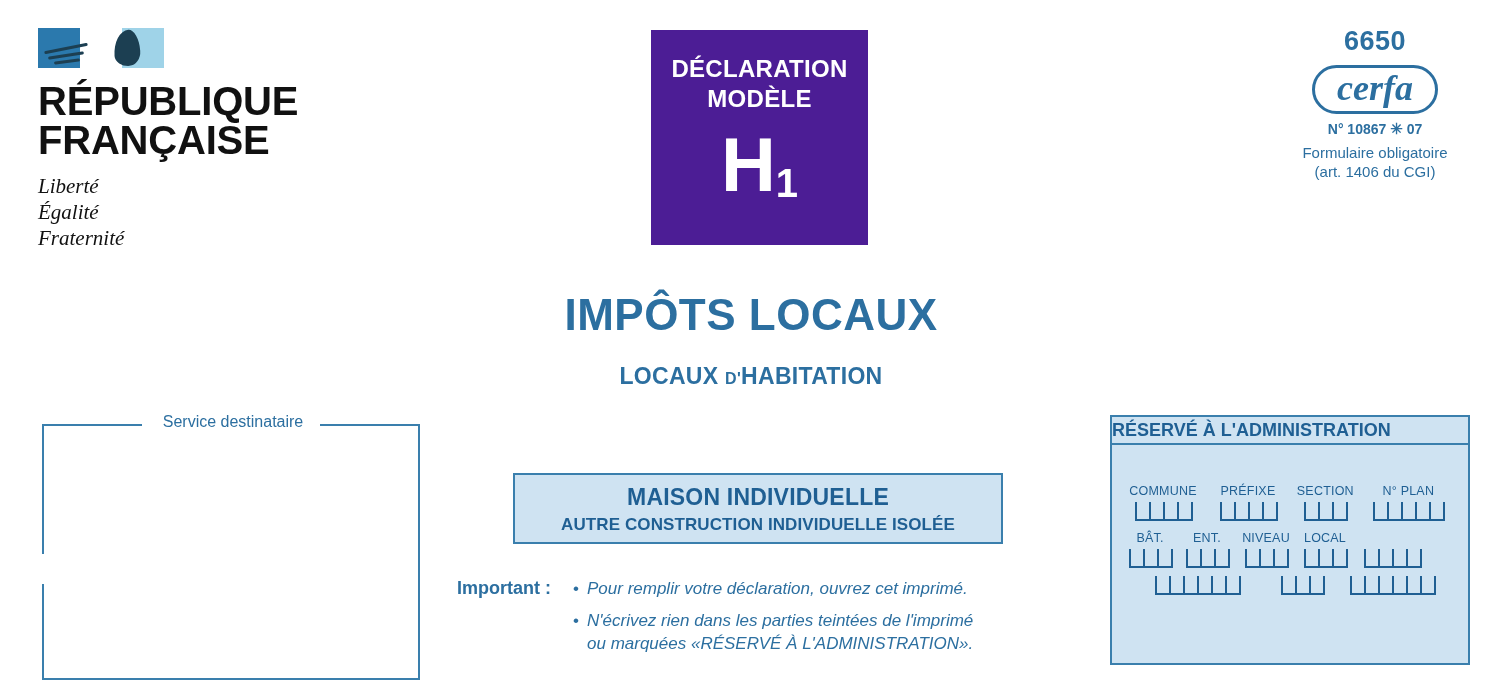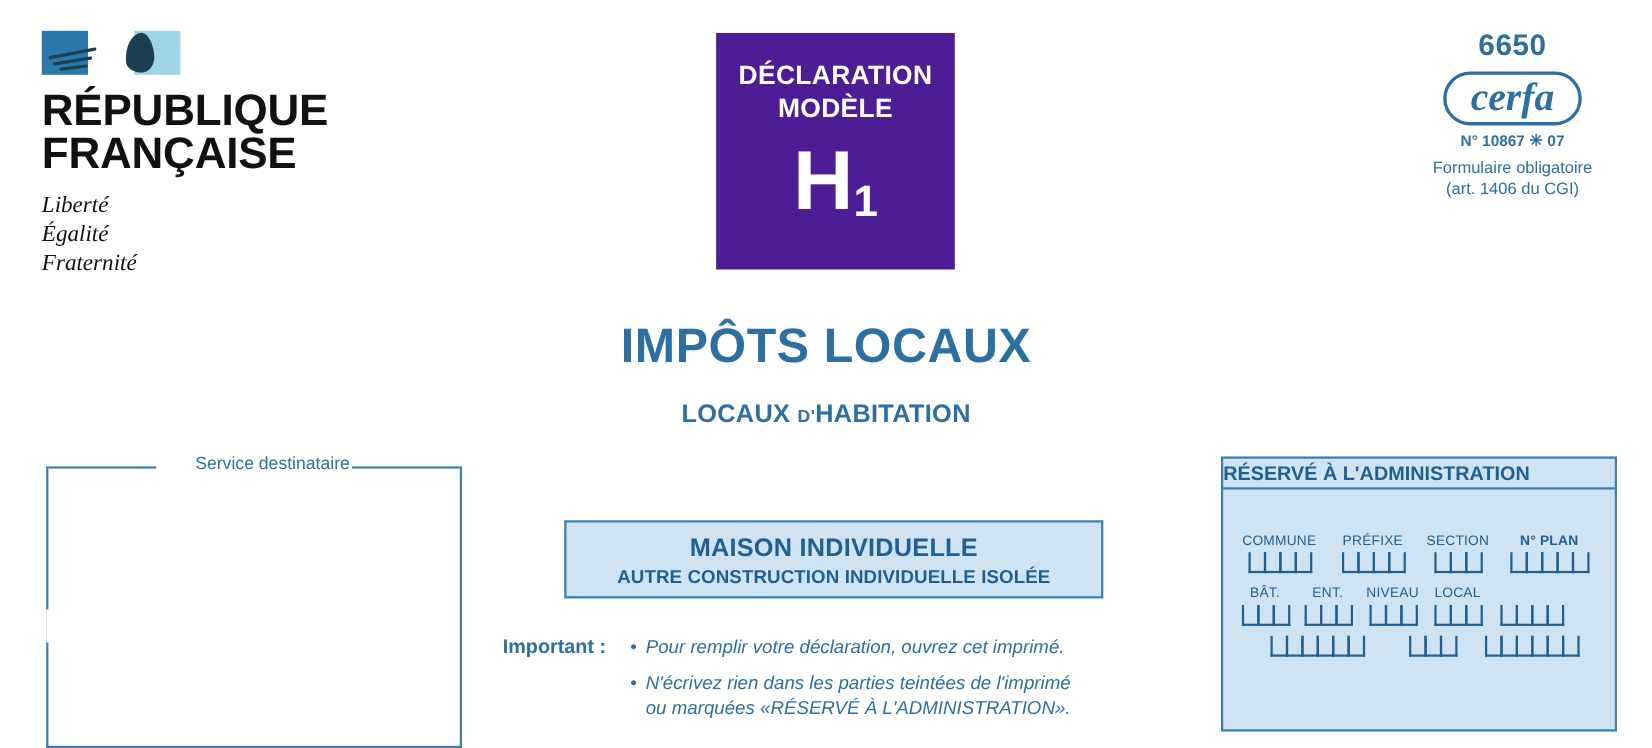--- a/index.html
+++ b/index.html
@@ -206,21 +206,21 @@
     height: 2px;
     background: #3a7fad;
   }
   #service-box .top-rule-left { left: 0; width: 98px; }
   #service-box .top-rule-right { right: 0; width: 98px; }
   #service-legend {
     position: absolute;
     top: -11px;
     left: 104px;
     width: 170px;
-    text-align: right;
+    text-align: center;
     background: #ffffff;
     font-size: 16px;
     color: #2c6fa0;
   }
   #service-box .inner-gap {
     position: absolute;
     left: -2px;
     top: 130px;
     width: 4px;
     height: 30px;
@@ -414,21 +414,21 @@
   </div>
 </div>
 
 <div id="admin-box">
   <div id="admin-title">RÉSERVÉ À L'ADMINISTRATION</div>
   <div id="admin-body">
       <div class="admin-row-labels">
         <div class="admin-cell" style="width: 86px;">COMMUNE</div>
         <div class="admin-cell" style="width: 92px;">PRÉFIXE</div>
         <div class="admin-cell" style="width: 70px;">SECTION</div>
-        <div class="admin-cell" style="width: 104px; font-weight: bold;">N° PLAN</div>
+        <div class="admin-cell" style="width: 104px;">N° PLAN</div>
       </div>
       <div class="admin-row-boxes">
         <div class="admin-cell" style="width: 86px;"><span class="boxes">
             <span class="cellbox"></span>
             <span class="cellbox"></span>
             <span class="cellbox"></span>
             <span class="cellbox"></span>
           </span></div>
         <div class="admin-cell" style="width: 92px;"><span class="boxes">
             <span class="cellbox"></span>

